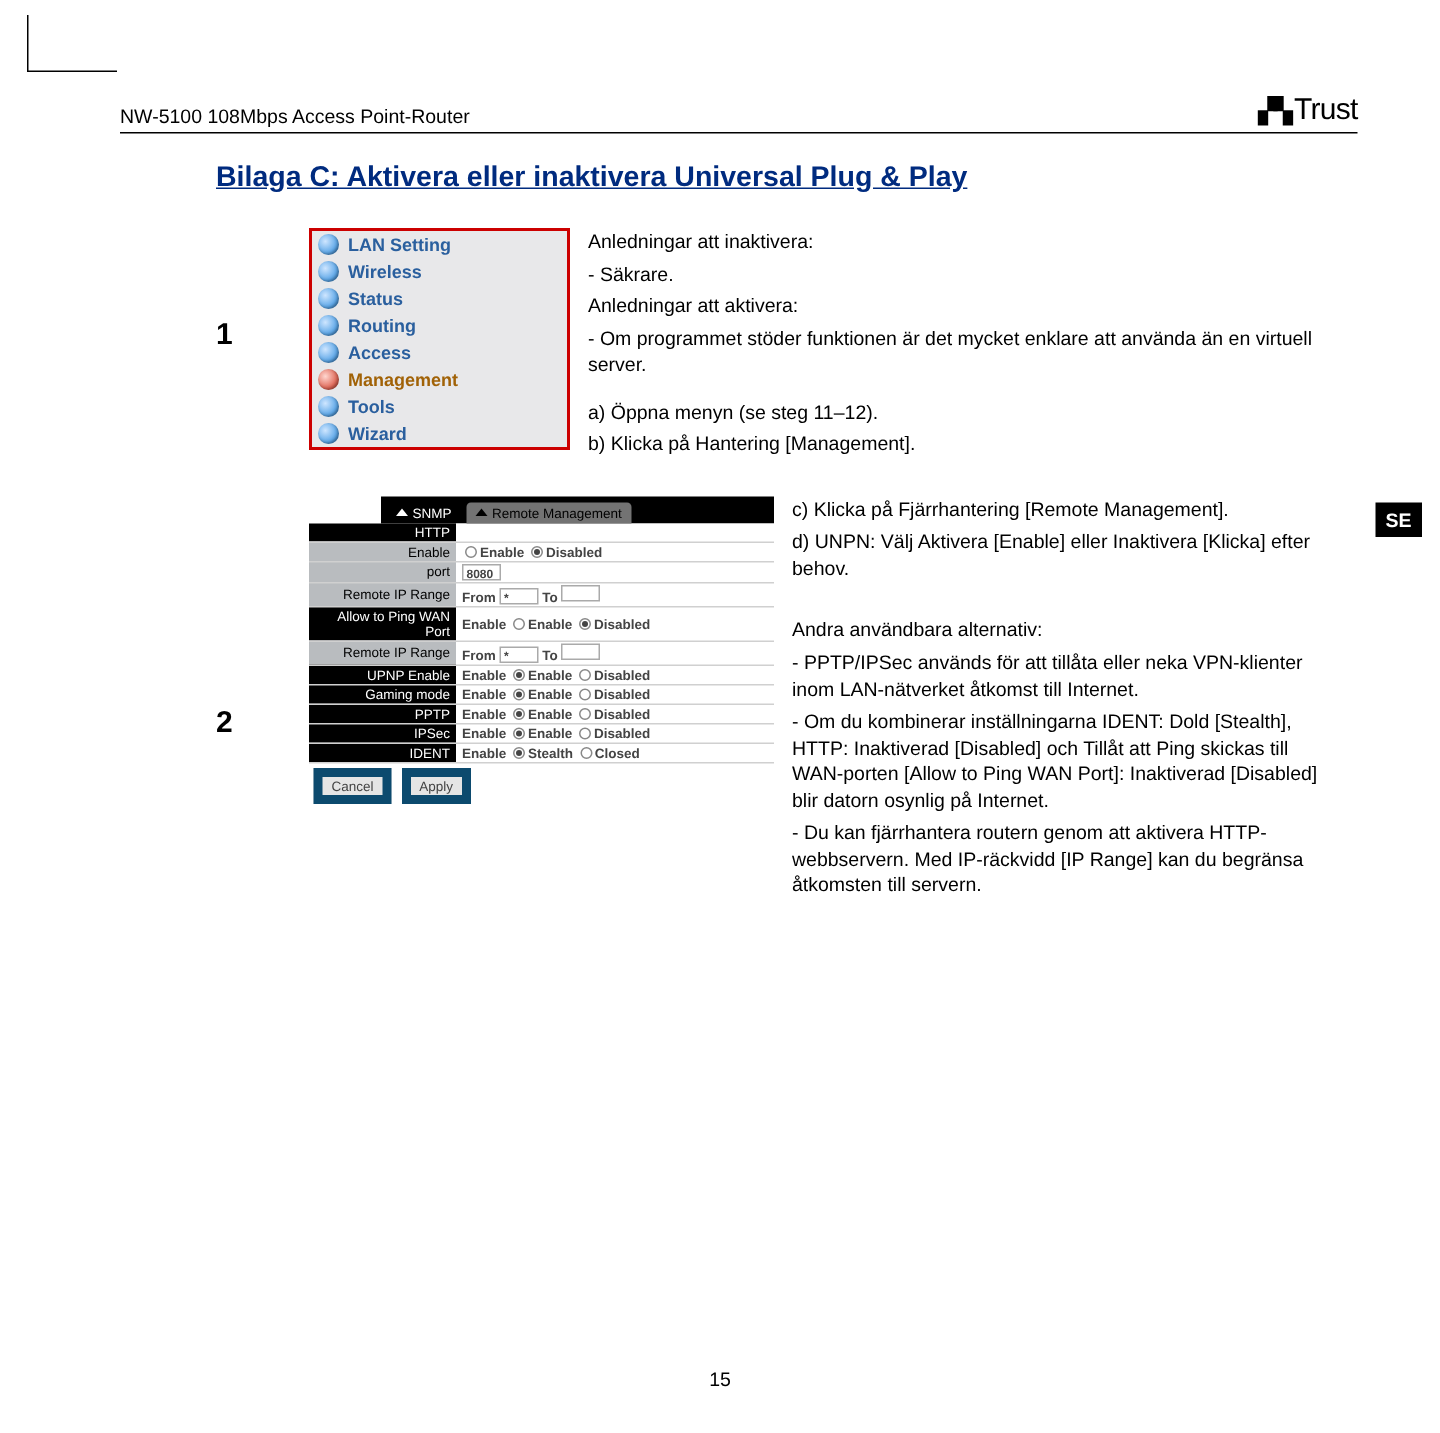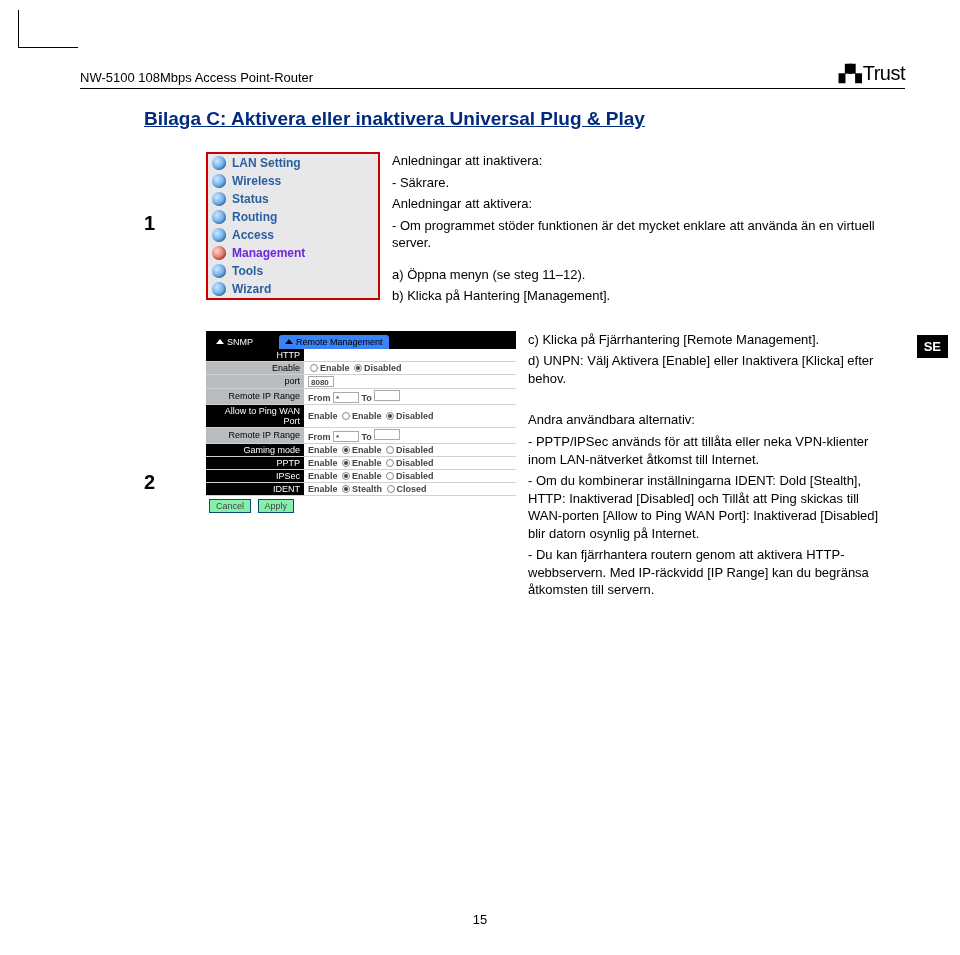--- a/index.html
+++ b/index.html
@@ -65,55 +65,55 @@
     width: 174px;
     border: 2px solid #c00;
     background: #e8e8ea;
   }
   .menu1 .mi {
     display: flex; align-items: center; gap: 6px;
     padding: 2px 4px;
     font-size: 12px; font-weight: bold; color: #2a5f9e;
     font-family: Arial;
   }
-  .menu1 .mi.sel { color: #6d28d9; }
+  .menu1 .mi.sel { color: #a16207; }
   .bullet {
     width: 14px; height: 14px; border-radius: 50%;
     background: radial-gradient(circle at 35% 35%, #cfe6ff 0%, #5fa8e8 60%, #2a6fb0 100%);
     box-shadow: inset -1px -1px 2px rgba(0,0,0,.3);
     flex-shrink:0;
   }
   .bullet.red {
     background: radial-gradient(circle at 35% 35%, #ffd7d0 0%, #e06a5a 60%, #b03a2a 100%);
   }
   
   .panel2 {
     width: 310px;
     font-size: 9px;
     color: #444;
     background:#fff;
   }
   .tabbar {
-    display: flex; background:#000; padding:4px 4px 0; gap:20px;
+    display: flex; background:#000; padding:4px 4px 0; gap:4px;margin-left:48px;
   }
   .tab { color:#fff; padding:2px 6px; font-size:9px; display:flex; align-items:center; gap:3px;}
-  .tab.active { background:#3b82f6; color:#000; border-radius:3px 3px 0 0;}
+  .tab.active { background:#737373; color:#000; border-radius:3px 3px 0 0;}
   .tri { display:inline-block; width:0;height:0;border-left:4px solid transparent;border-right:4px solid transparent;border-bottom:5px solid currentColor;}
   .tab.active .tri{border-bottom-color:#000;}
   .panel2 table { border-collapse: collapse; width:100%; }
   .panel2 td { padding:1px 4px; border-bottom:1px solid #d0d0d0; }
   .panel2 td.lbl { text-align:right; width:98px; background:#b9bcbf; color:#000;}
   .panel2 td.lbl.dark { background:#000; color:#fff;}
   .panel2 td.val { background:#fff;font-weight:bold;}
   .panel2 .sec .lbl{background:#000;color:#fff;}
   .radio { display:inline-block; width:8px;height:8px;border-radius:50%;border:1px solid #888; margin:0 2px; vertical-align:middle;}
   .radio.on::after{content:"";display:block;width:4px;height:4px;border-radius:50%;background:#444;margin:1px;}
   .ipt{display:inline-block;border:1px solid #aaa;padding:0 2px;min-width:26px;height:11px;line-height:11px;font-size:8px;background:#fff;}
   .btnrow{padding:3px;}
-  .btn{display:inline-block;border:1px solid #0c4a6e;background:#86efac;padding:1px 6px;font-size:9px;margin-right:4px;}
+  .btn{display:inline-block;border:6px solid #0c4a6e;background:#e5e5e5;padding:1px 6px;font-size:9px;margin-right:4px;}
   .pagenum {
     position:absolute; left:0; right:0; bottom:28px; text-align:center; font-size:13px;
   }
 </style>
 </head>
 <body>
 
 <div class="corner-box"></div>
 
 <div class="hdr">
@@ -210,20 +210,24 @@
               </tr>
           <tr class="sec">
                 <td class="lbl dark">Allow to Ping WAN Port</td>
               <td class="val"><span>Enable</span> <span class="radio"></span><span>Enable</span> <span class="radio on"></span><span>Disabled</span></td>
               </tr>
           <tr>
                 <td class="lbl">Remote IP Range</td>
               <td class="val"><span>From</span> <span class="ipt">*</span> <span>To</span> <span class="ipt"></span></td>
               </tr>
           <tr class="sec">
+                <td class="lbl dark">UPNP Enable</td>
+              <td class="val"><span>Enable</span> <span class="radio on"></span><span>Enable</span> <span class="radio"></span><span>Disabled</span></td>
+              </tr>
+          <tr class="sec">
                 <td class="lbl dark">Gaming mode</td>
               <td class="val"><span>Enable</span> <span class="radio on"></span><span>Enable</span> <span class="radio"></span><span>Disabled</span></td>
               </tr>
           <tr class="sec">
                 <td class="lbl dark">PPTP</td>
               <td class="val"><span>Enable</span> <span class="radio on"></span><span>Enable</span> <span class="radio"></span><span>Disabled</span></td>
               </tr>
           <tr class="sec">
                 <td class="lbl dark">IPSec</td>
               <td class="val"><span>Enable</span> <span class="radio on"></span><span>Enable</span> <span class="radio"></span><span>Disabled</span></td>

